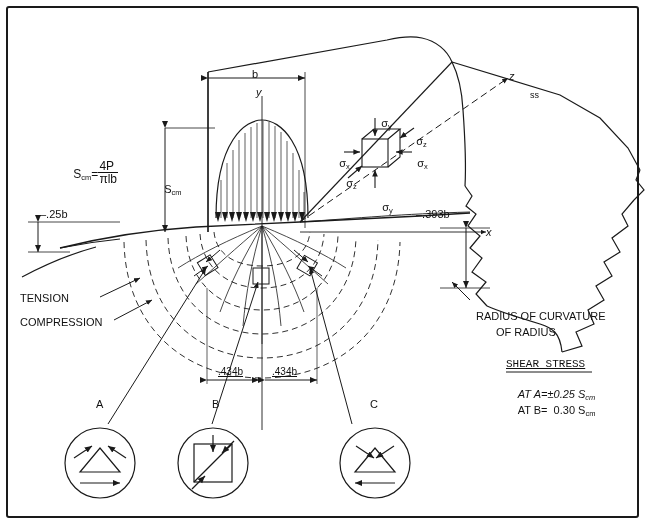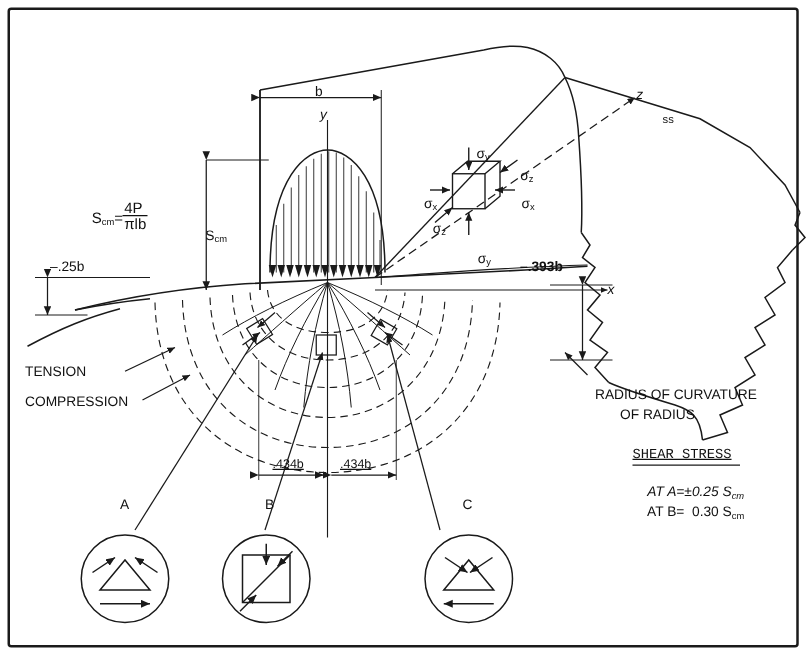--- a/index.html
+++ b/index.html
@@ -251,21 +251,21 @@
   <div class="lbl t11 ital" style="left:256px;top:86px;">y</div>
   <div class="lbl t11 ital" style="left:486px;top:226px;">x</div>
   <div class="lbl t11 ital" style="left:509px;top:70px;">z</div>
   <div class="lbl t9" style="left:530px;top:90px;">ss</div>
 
   <div class="lbl t11" style="left:152px;top:170px;">
     <span>S</span><span class="sub">cm</span>
   </div>
 
   <div class="lbl t11" style="left:40px;top:208px;">–.25b</div>
-  <div class="lbl t11" style="left:416px;top:208px;font-weight:bold;">–.393b</div>
+  <div class="lbl t11" style="left:416px;top:208px;">–.393b</div>
 
   <div class="lbl t10" style="left:218px;top:366px;">.434b</div>
   <div class="lbl t10" style="left:272px;top:366px;">.434b</div>
 
   <div class="lbl t12" style="left:60px;top:146px;">
     <span>S</span><span class="sub">cm</span><span>=</span><span class="frac"><span class="num">4P</span><span class="den">πlb</span></span>
   </div>
 
   <div class="lbl t11" style="left:369px;top:104px;">
     <span>σ</span><span class="sub">y</span>

